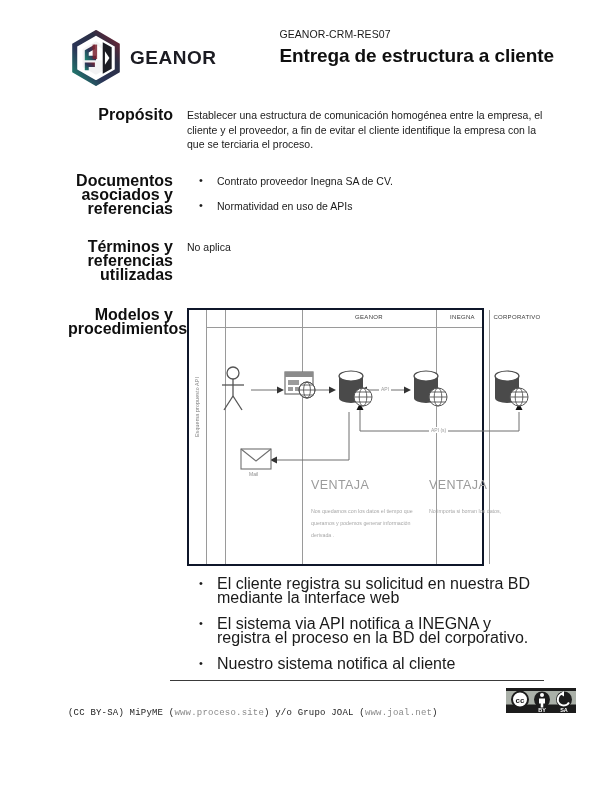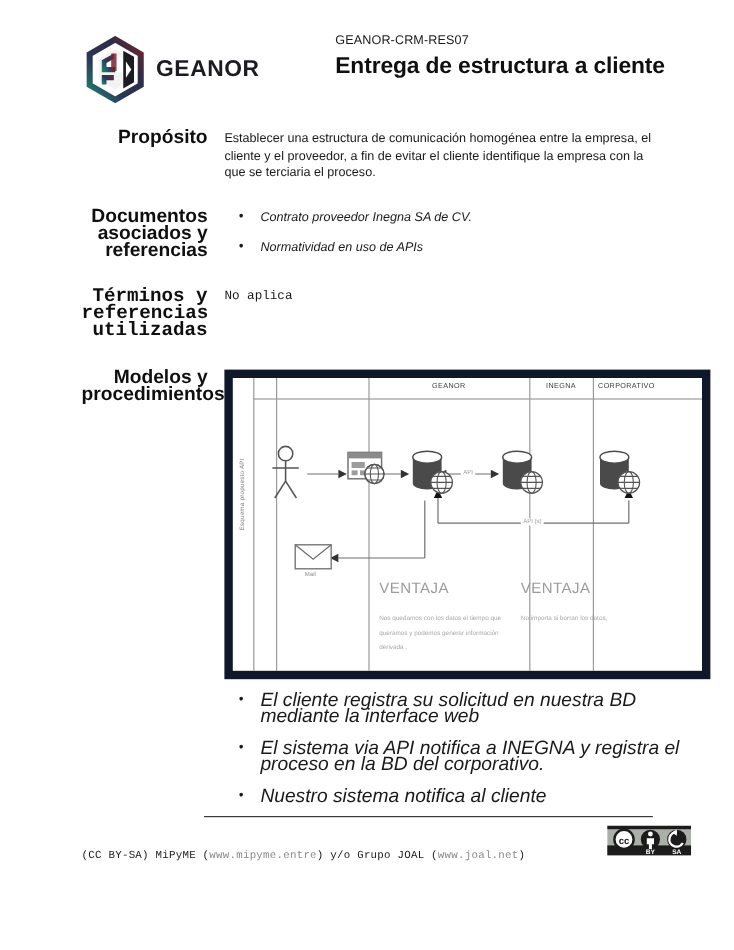--- a/index.html
+++ b/index.html
@@ -78,21 +78,21 @@
     padding-right: 0px;
   }
   .row-body {
     flex: 1;
     padding-left: 14px;
     font-size: 10.5px;
     line-height: 14.5px;
     color: #1a1a1a;
   }
   .row-body p { margin: 0; }
-  ul.bullets { list-style: none; margin: 0; padding: 0; font-style: italic; }
+  ul.bullets { list-style: none; margin: 0; padding: 0; }
   ul.bullets li {
     position: relative;
     padding-left: 30px;
     margin-bottom: 11px;
     line-height: 14.5px;
   }
   ul.bullets li:last-child { margin-bottom: 0; }
   ul.bullets li::before {
     content: "\2022";
     position: absolute;
@@ -103,23 +103,23 @@
   }
 
   
   .diagram-row { margin-bottom: 10px; }
   .diagram-wrap {
     flex: 1;
     padding-left: 14px;
   }
   .diagram {
     position: relative;
-    width: 405px;
+    width: 297px;
     height: 258px;
-    border: 7px solid #0f172a;
+    border: 2px solid #0f172a;
     box-sizing: border-box;
     background: #fff;
     font-family: "Liberation Sans", sans-serif;
   }
   .dg-vlane {
     position: absolute;
     left: 0; top: 0; bottom: 0;
     width: 17px;
     border-right: 1px solid #9a9a9a;
   }
@@ -256,21 +256,21 @@
   <div class="row" style="margin-bottom:24px;">
     <div class="row-label">Documentos asociados y referencias</div>
     <div class="row-body">
       <ul class="bullets">
         <li>Contrato proveedor Inegna SA de CV.</li>
         <li>Normatividad en uso de APIs</li>
       </ul>
     </div>
   </div>
 
-  <div class="row" style="margin-bottom:26px;font-family:Liberation Mono, monospace;">
+  <div class="row" style="margin-bottom:26px;">
     <div class="row-label">Términos y referencias utilizadas</div>
     <div class="row-body">
       <p>No aplica</p>
     </div>
   </div>
 
   <div class="row diagram-row">
     <div class="row-label">Modelos y procedimientos</div>
     <div class="diagram-wrap">
 
@@ -388,21 +388,21 @@
         <li>El sistema via API notifica a INEGNA y registra el proceso en la BD del corporativo.</li>
         <li>Nuestro sistema notifica al cliente</li>
       </ul>
 
     </div>
   </div>
 </div>
 
 <div class="footer-rule"></div>
 
-<div class="footer-text"><span>(CC BY-SA) MiPyME (</span><span class="url">www.mipyme.entre</span><span>) y/o Grupo JOAL (</span><span class="url">www.joal.net</span><span>)</span></div>
+<div class="footer-text"><span>(CC BY-SA) MiPyME (</span><span class="url">www.proceso.site</span><span>) y/o Grupo JOAL (</span><span class="url">www.joal.net</span><span>)</span></div>
 
 <svg class="cc-badge" viewBox="0 0 140 50">
   <rect x="0" y="0" width="140" height="50" fill="#aab0a8"></rect>
   <rect x="0" y="0" width="140" height="34" fill="#ffffff" opacity="0"></rect>
   <rect x="0" y="33" width="140" height="17" fill="#1c1c1c"></rect>
   <rect x="0" y="0" width="140" height="6" fill="#1c1c1c"></rect>
 
   <g>
     <circle cx="28" cy="23" r="16" fill="#ffffff" stroke="#1c1c1c" stroke-width="4"></circle>
     <text x="28" y="30" font-family="Liberation Sans, sans-serif" font-size="16" font-weight="700" fill="#1c1c1c" text-anchor="middle">cc</text>

